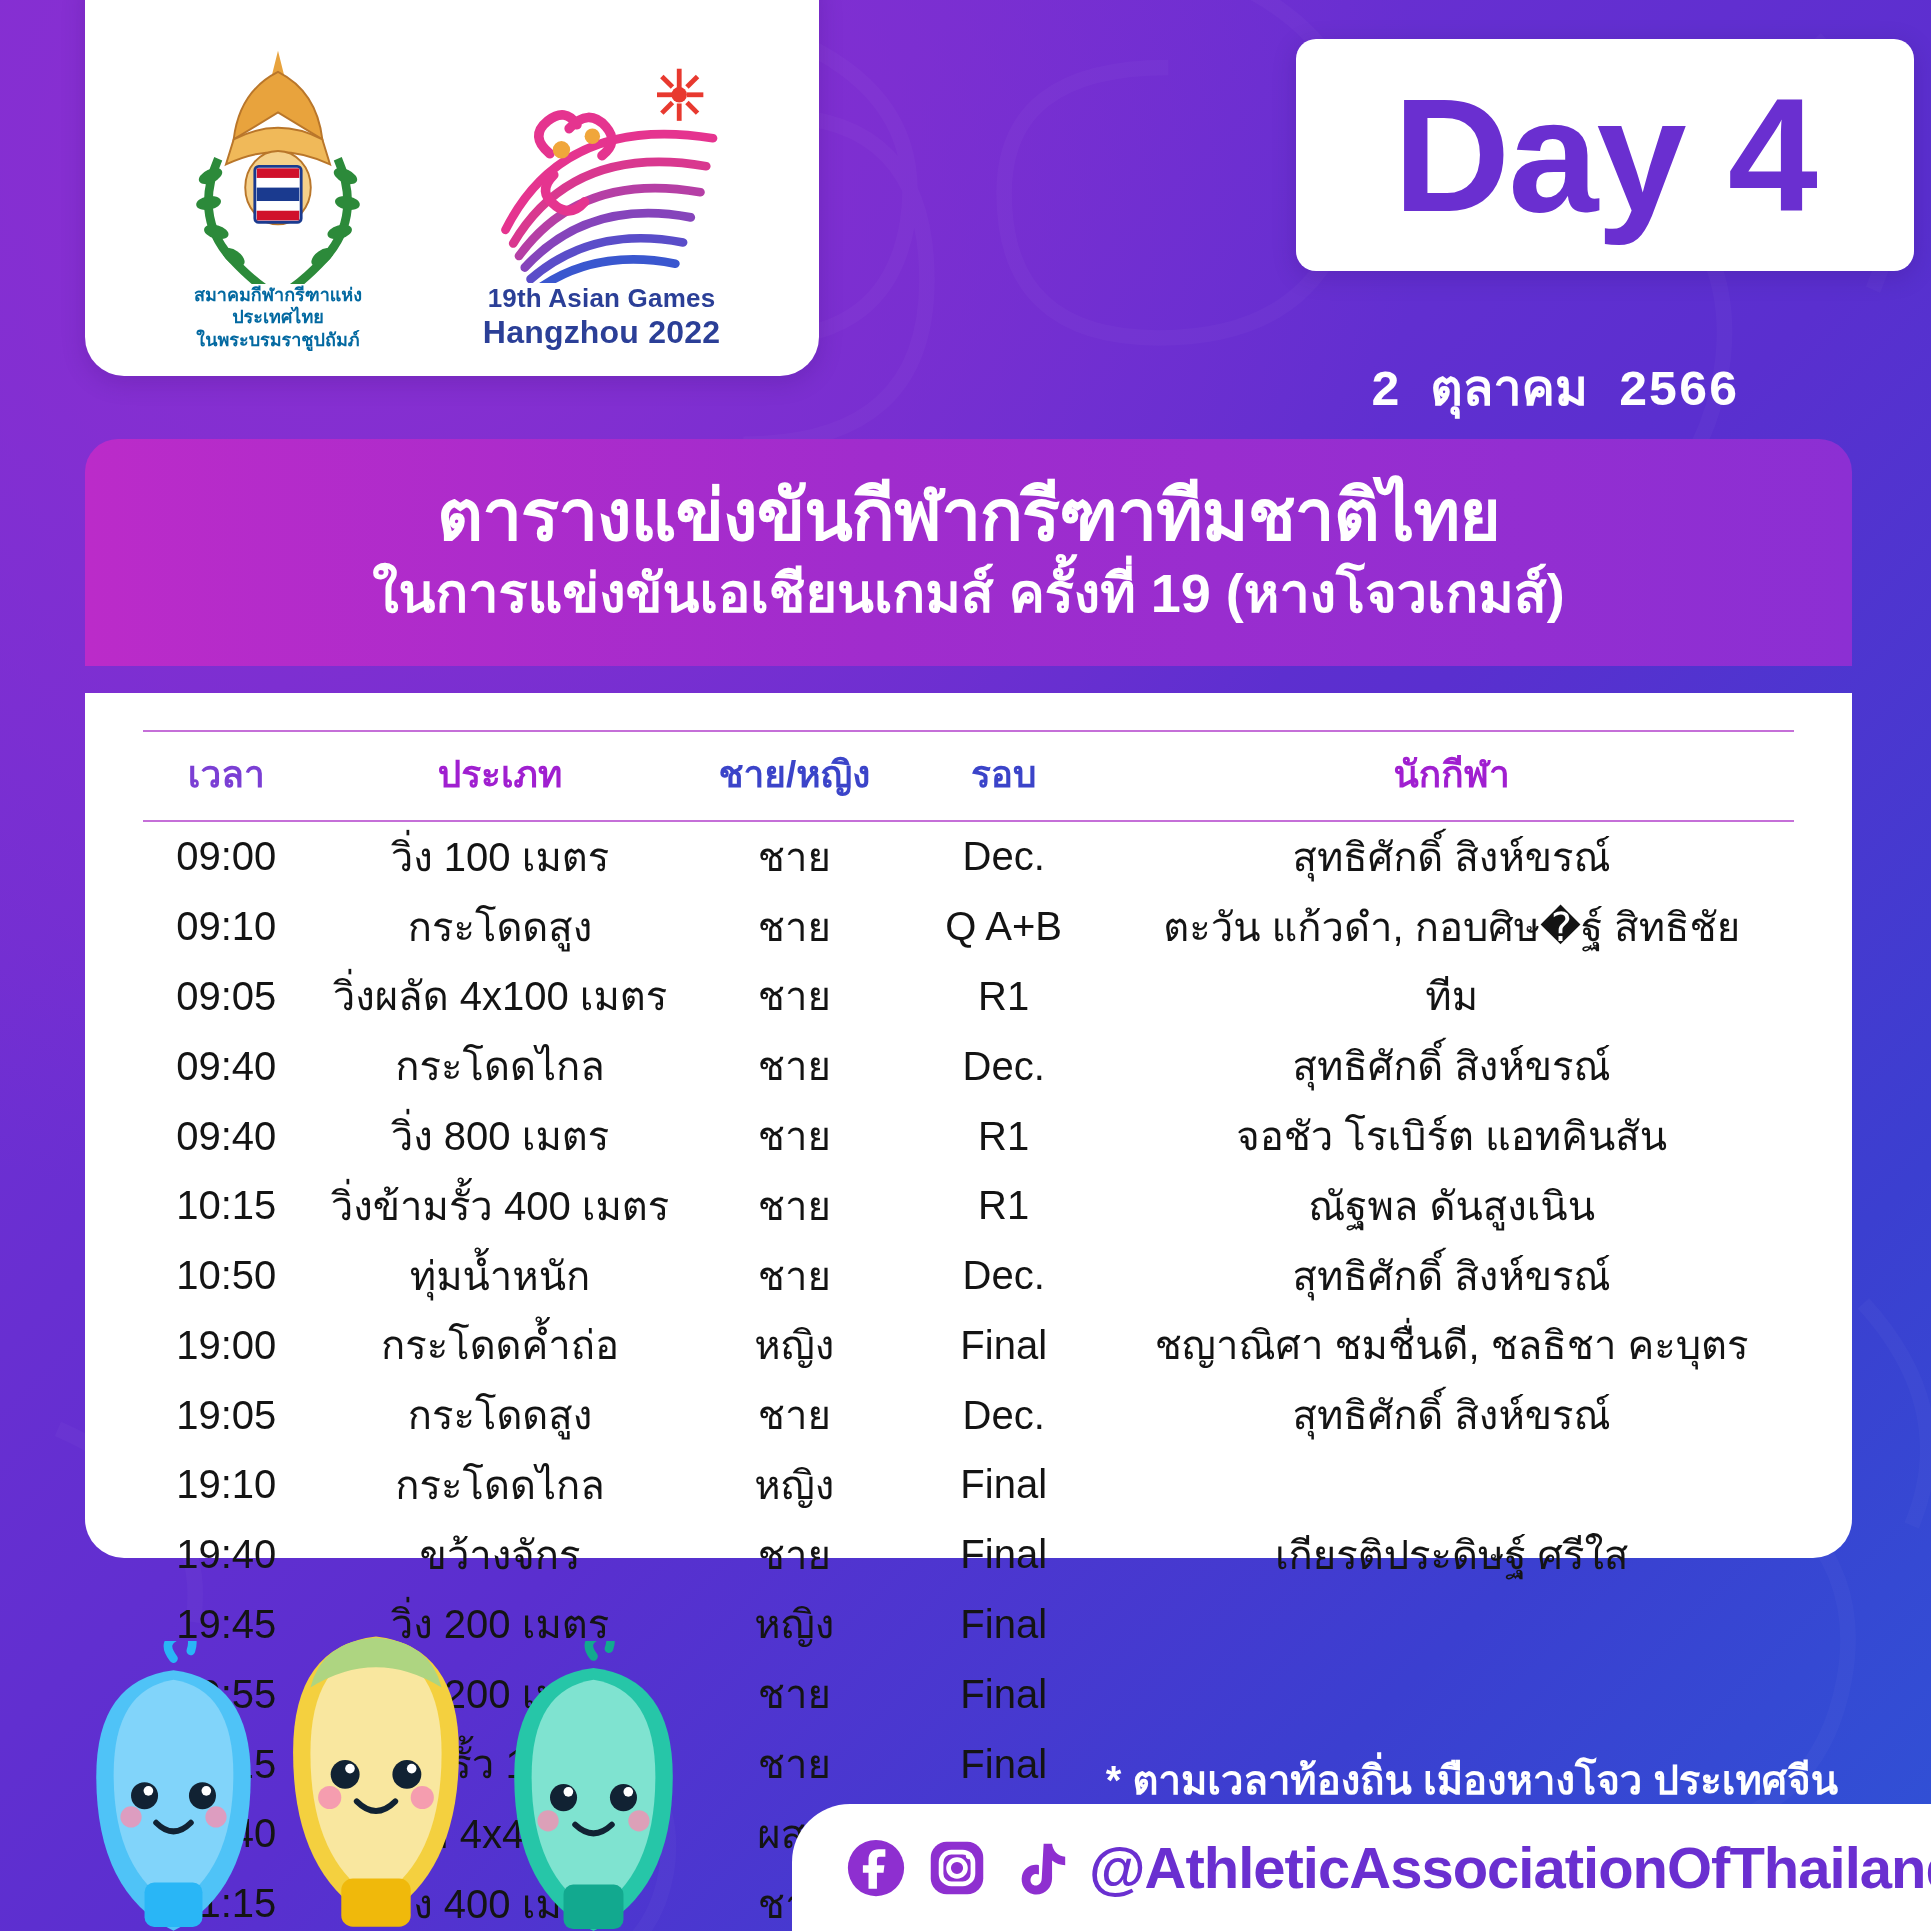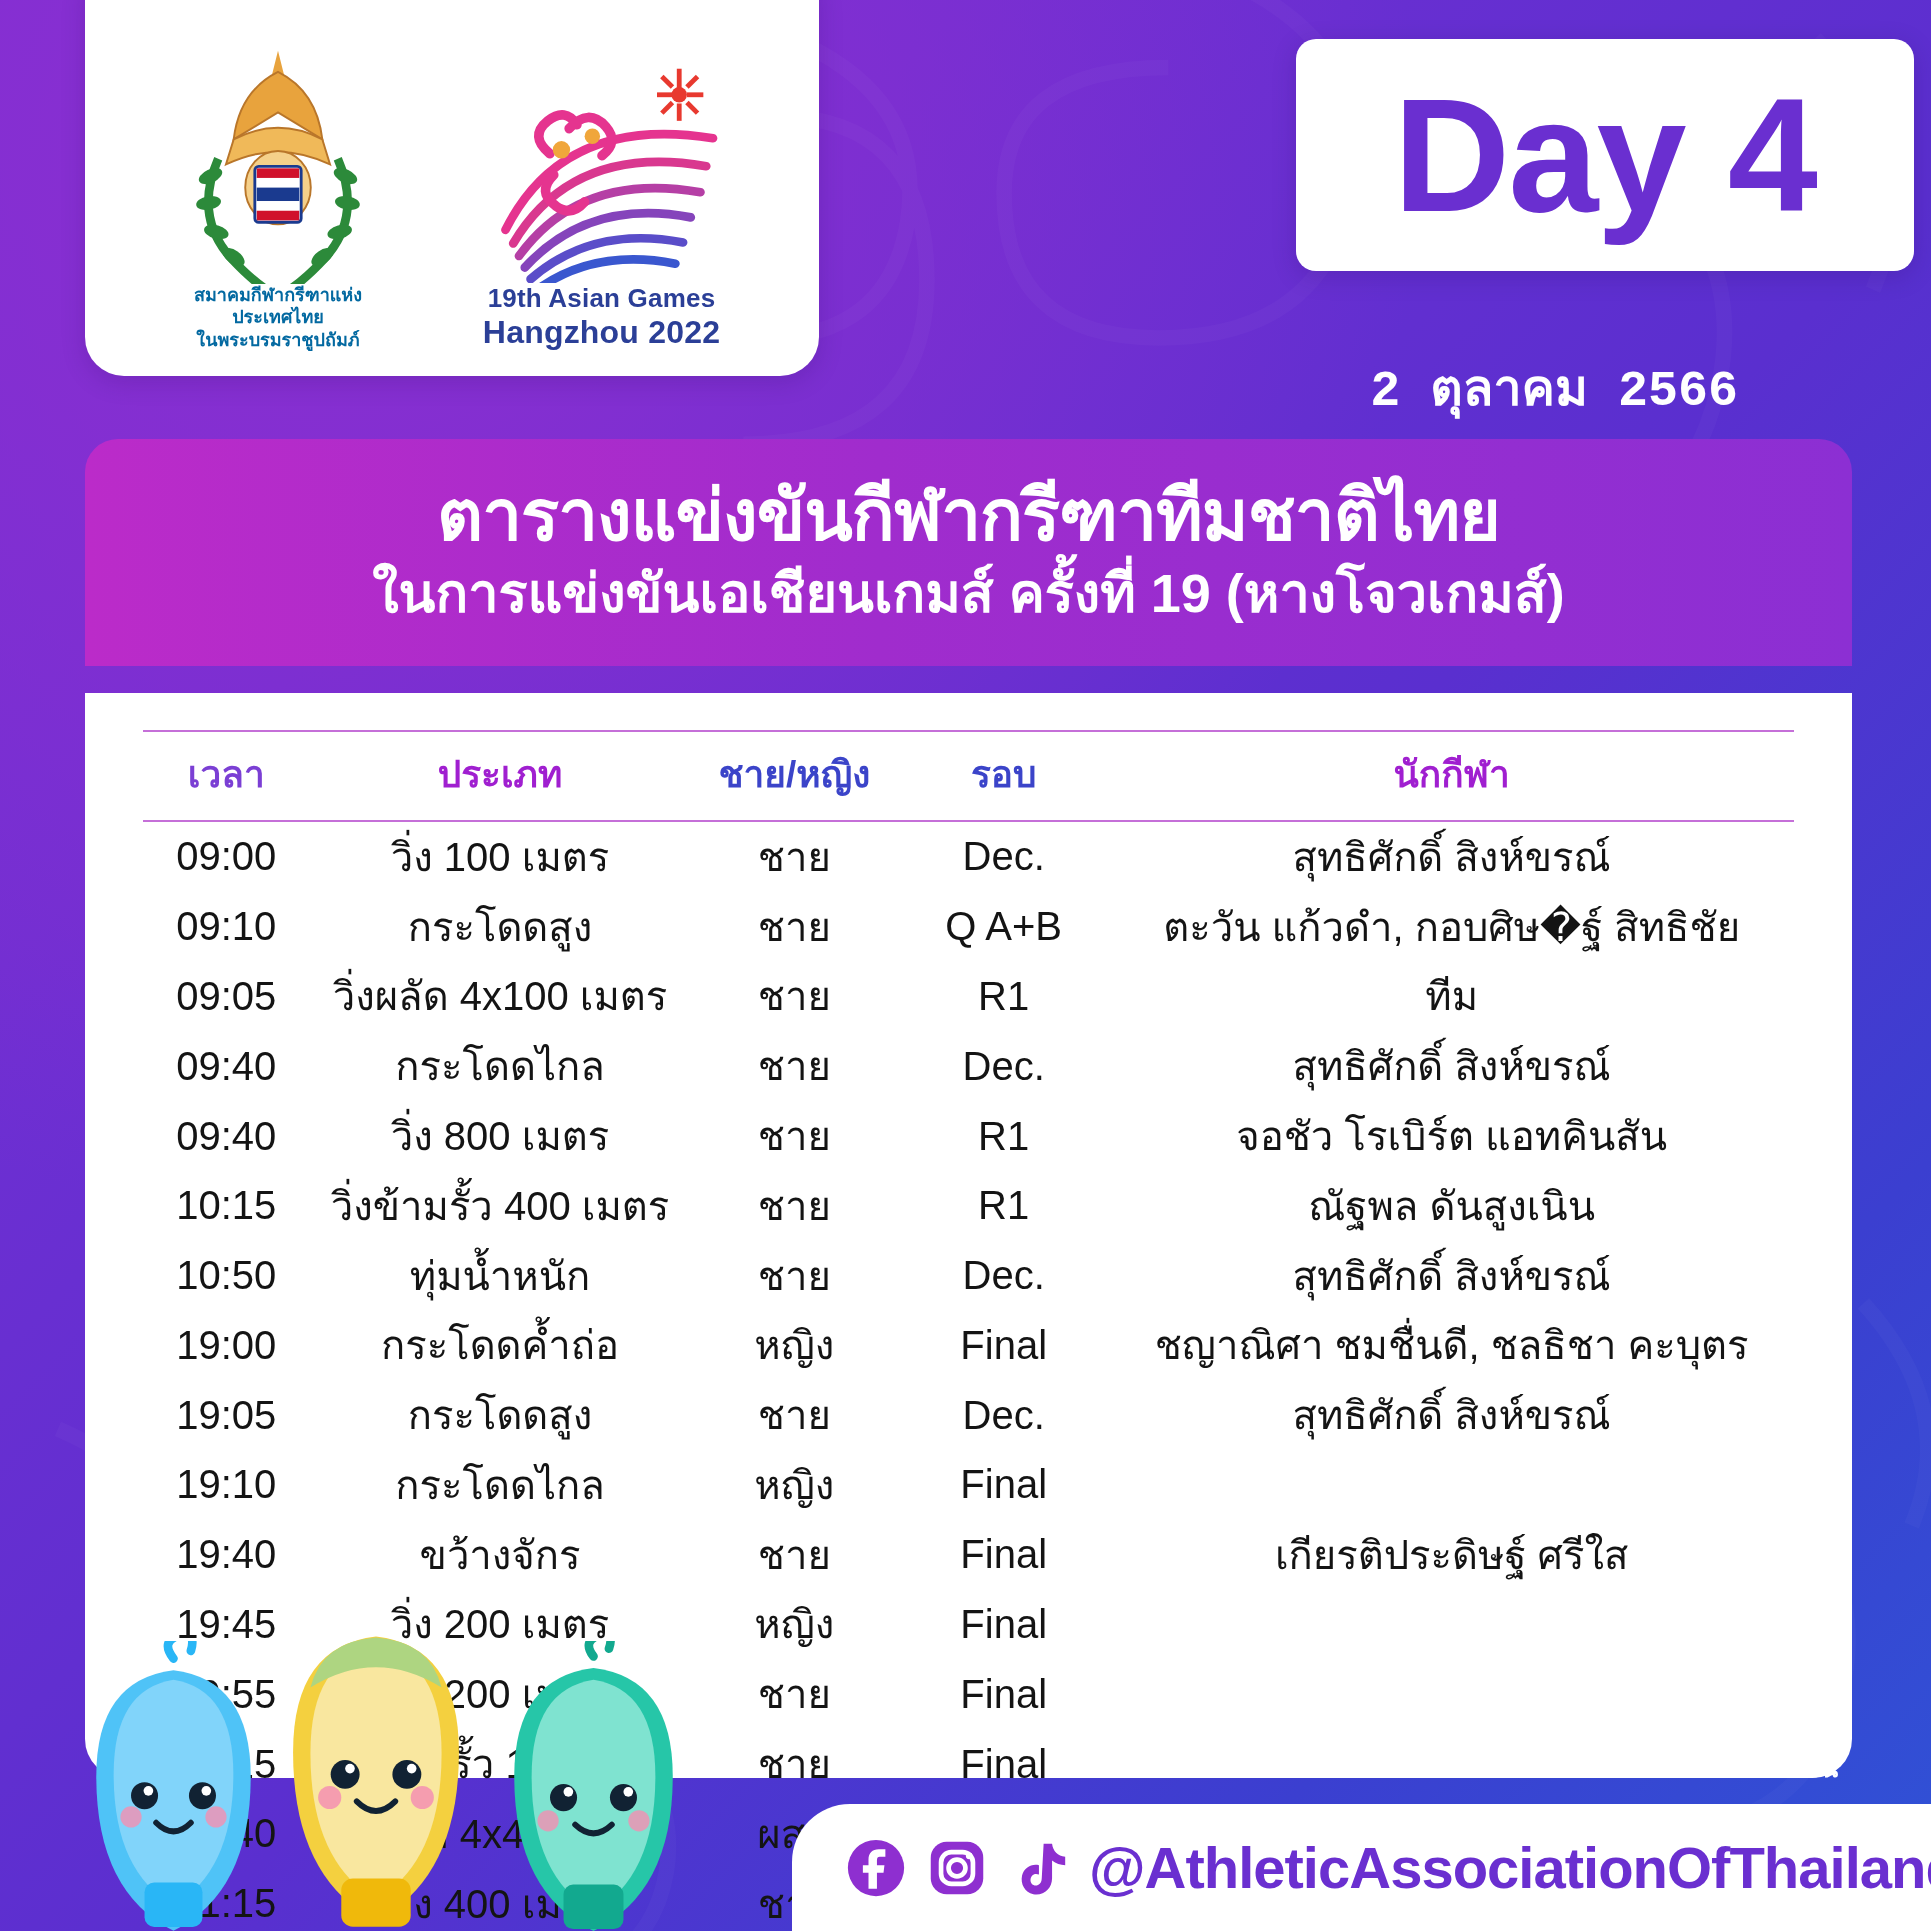--- a/index.html
+++ b/index.html
@@ -66,21 +66,21 @@
     border-radius: 33px 33px 0 0;
     background: linear-gradient(90deg, #bb2bc9 0%, #a02ccd 45%, #8c2fd3 100%);
     text-align: center; color: #fff;
   }
   .heading h1 { font-size: 71px; font-weight: bold; line-height: 1.12; letter-spacing: -1px;}
   .heading h2 { font-size: 54px; font-weight: bold; line-height: 1.2; margin-top: 5px; }
 
   
   .table-card {
     position: absolute; left: 85px; top: 693px;
-    width: 1767px; height: 1085px;
+    width: 1767px; height: 865px;
     background: #ffffff;
     border-radius: 0 0 39px 39px;
     padding: 37px 58px 27px;
   }
   table { width: 100%; border-collapse: collapse; }
   thead th {
     color: #a01fd0; font-size: 37px; font-weight: bold; padding: 11.6px 0 17.4px;
     border-top: 2.9px solid #c56fd8; border-bottom: 2.9px solid #c56fd8;
   }
   thead th.time-h { color: #7b3fd4; }
@@ -91,21 +91,21 @@
   }
   tbody td.time { font-weight: normal; width: 174px; }
   tbody td.event { width: 386px; }
   tbody td.gender { width: 222px; }
   tbody td.round { width: 222px; }
   tbody td.athlete { width: 695px; }
 
   
   .footnote {
     position: absolute; right: 93px; top: 1748px;
-    color: #ffffff; font-size: 25px; font-weight: bold; margin-left: 32px;
+    color: #ffffff; font-size: 40px; font-weight: bold; margin-left: 32px;
   }
 
   
   .bottom-bar {
     position: absolute; left: 792px; bottom: 0; right: 0; height: 127px;
     background: #ffffff;
     border-radius: 58px 0 0 0;
     display: flex; align-items: center; gap: 21px;
     padding-left: 54px;
   }

